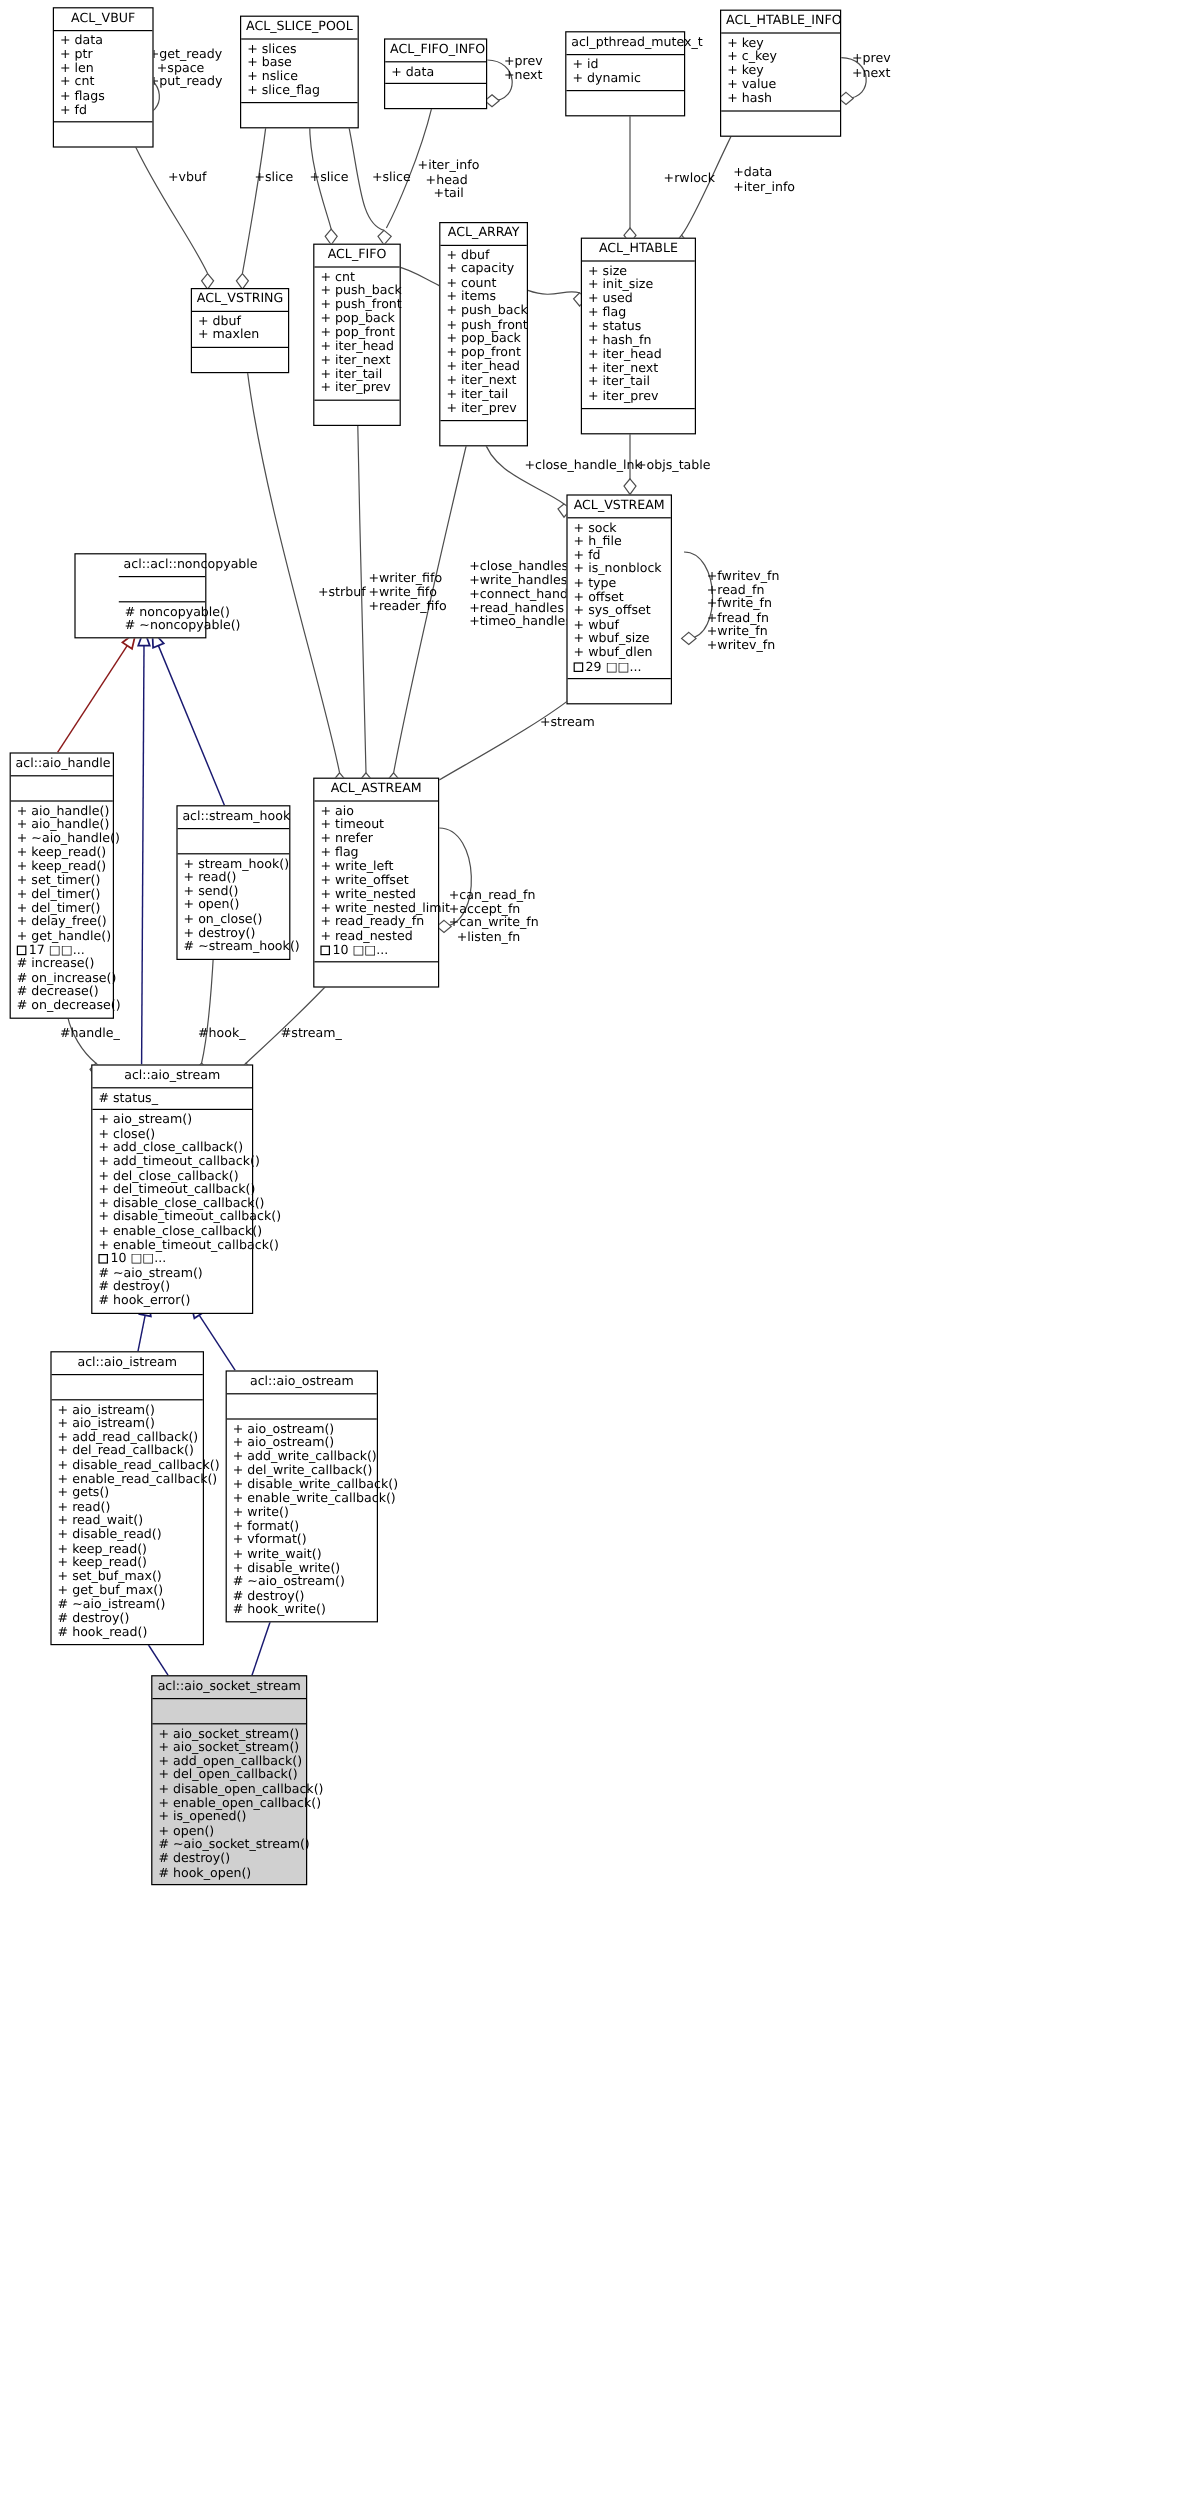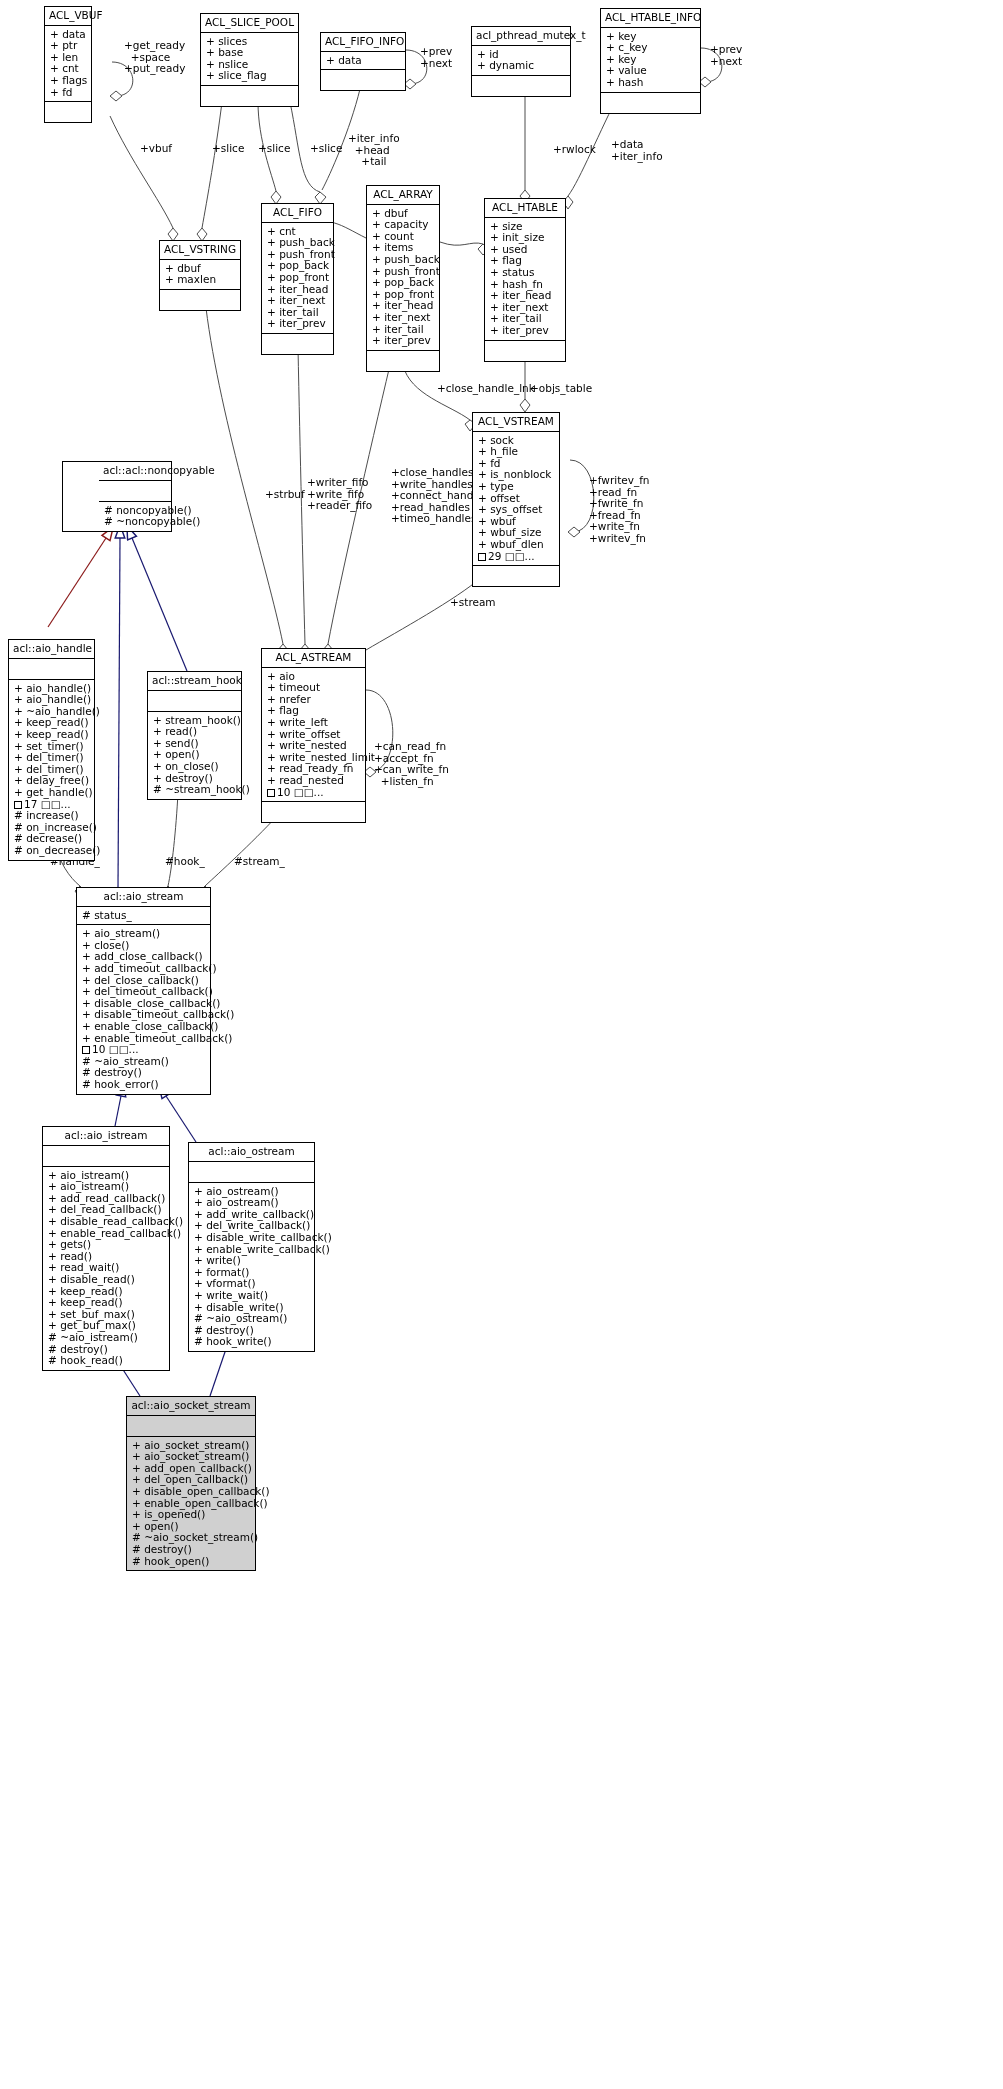--- a/index.html
+++ b/index.html
@@ -178,21 +178,21 @@
 
       <path d="M196,1142 L166,1096" stroke="#191970" marker-end="url(#arrowblue)"></path>
 
       <path d="M140,1396 L120,1365" stroke="#191970" marker-end="url(#arrowblue)"></path>
 
       <path d="M210,1396 L226,1349" stroke="#191970" marker-end="url(#arrowblue)"></path>
     </g>
   </svg>
 
   <div id="boxlayer">
-      <div class="umlbox" style="left: 44px; top: 6px; width: 48px; min-height: 110px;">
+      <div class="umlbox" style="left: 44px; top: 6px; width: 84px; min-height: 110px;">
         <div class="uml-title">ACL_VBUF</div>
         <div class="uml-sec">
           <div class="uml-row">+ data</div>
           <div class="uml-row">+ ptr</div>
           <div class="uml-row">+ len</div>
           <div class="uml-row">+ cnt</div>
           <div class="uml-row">+ flags</div>
           <div class="uml-row">+ fd</div>
         </div>
         <div class="uml-sec empty"></div>
@@ -267,21 +267,21 @@
           <div class="uml-row">+ push_front</div>
           <div class="uml-row">+ pop_back</div>
           <div class="uml-row">+ pop_front</div>
           <div class="uml-row">+ iter_head</div>
           <div class="uml-row">+ iter_next</div>
           <div class="uml-row">+ iter_tail</div>
           <div class="uml-row">+ iter_prev</div>
         </div>
         <div class="uml-sec empty"></div>
       </div>
-      <div class="umlbox" style="left: 484px; top: 198px; width: 82px; min-height: 157px;">
+      <div class="umlbox" style="left: 484px; top: 198px; width: 96px; min-height: 157px;">
         <div class="uml-title">ACL_HTABLE</div>
         <div class="uml-sec">
           <div class="uml-row">+ size</div>
           <div class="uml-row">+ init_size</div>
           <div class="uml-row">+ used</div>
           <div class="uml-row">+ flag</div>
           <div class="uml-row">+ status</div>
           <div class="uml-row">+ hash_fn</div>
           <div class="uml-row">+ iter_head</div>
           <div class="uml-row">+ iter_next</div>
@@ -308,21 +308,21 @@
         <div class="uml-sec empty"></div>
       </div>
       <div class="umlbox" style="left: 62px; top: 461px; width: 110px; min-height: 67px; padding-left: 36px;">
         <div class="uml-title">acl::acl::noncopyable</div>
         <div class="uml-sec empty"></div>
         <div class="uml-sec">
           <div class="uml-row"># noncopyable()</div>
           <div class="uml-row"># ~noncopyable()</div>
         </div>
       </div>
-      <div class="umlbox" style="left: 8px; top: 627px; width: 87px; min-height: 213px; margin-top: 12px;">
+      <div class="umlbox" style="left: 8px; top: 627px; width: 87px; min-height: 213px;">
         <div class="uml-title">acl::aio_handle</div>
         <div class="uml-sec empty"></div>
         <div class="uml-sec">
           <div class="uml-row">+ aio_handle()</div>
           <div class="uml-row">+ aio_handle()</div>
           <div class="uml-row">+ ~aio_handle()</div>
           <div class="uml-row">+ keep_read()</div>
           <div class="uml-row">+ keep_read()</div>
           <div class="uml-row">+ set_timer()</div>
           <div class="uml-row">+ del_timer()</div>

